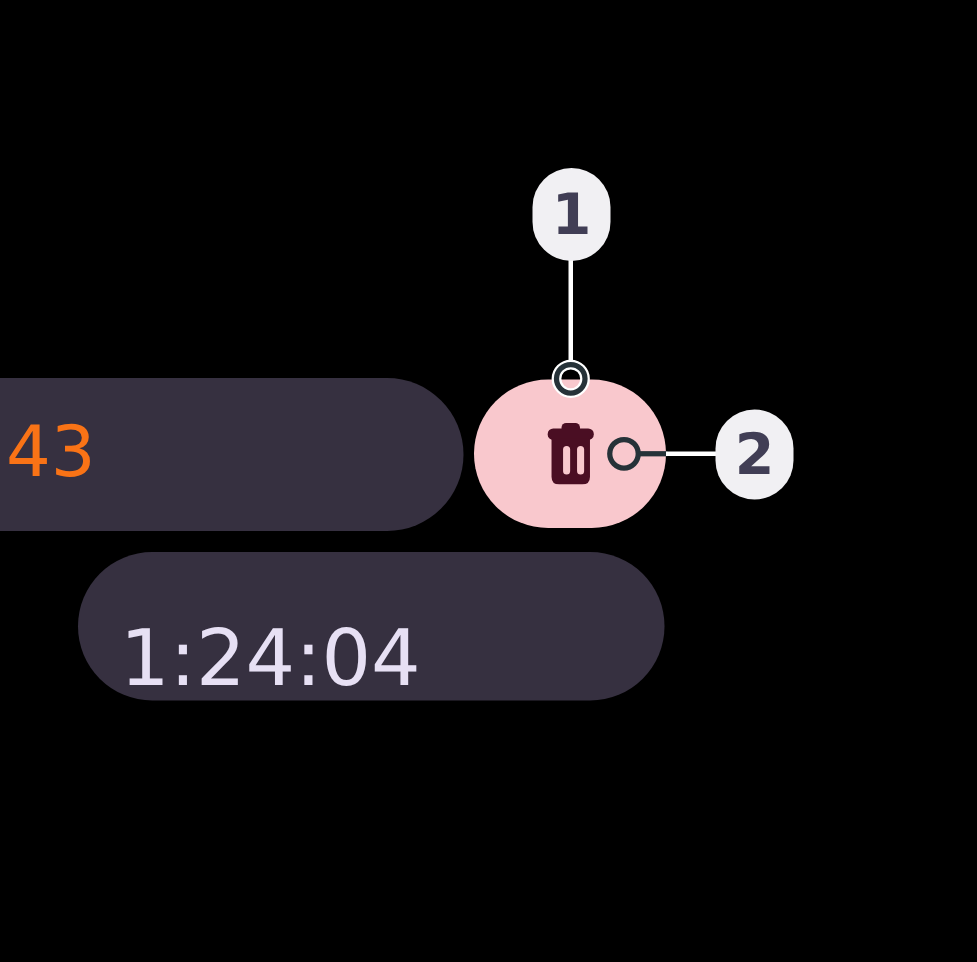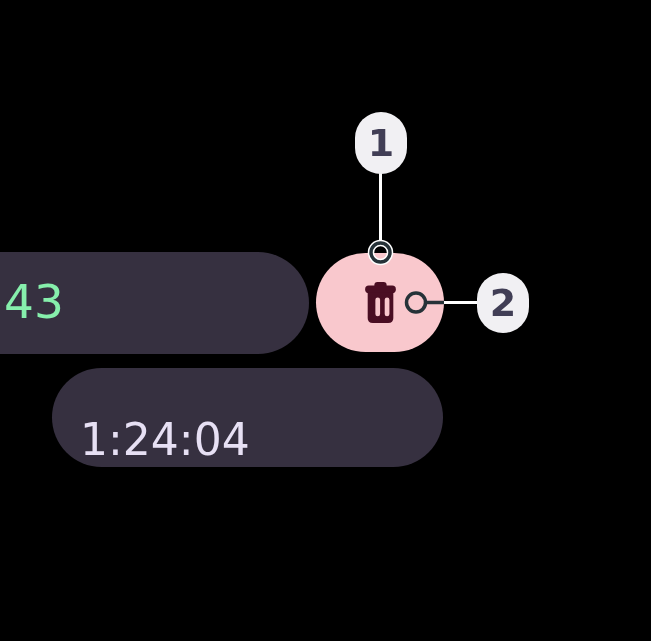--- a/index.html
+++ b/index.html
@@ -26,36 +26,36 @@
     width: 571px;
     height: 102px;
     border-radius: 51px;
   }
   #time-pill .pill-text {
     position: absolute;
     left: 266px;
     top: 50%;
     transform: translateY(-52%);
     font-size: 47px;
-    color: #86efac;
+    color: #f97316;
     white-space: nowrap;
   }
   #lap-pill {
     left: 52px;
     top: 368px;
     width: 391px;
     height: 99px;
     border-radius: 49.5px;
     display: flex;
     align-items: center;
     box-sizing: border-box;
     padding-left: 28px;
   }
   #lap-pill .pill-text {
-    font-size: 44px;
+    font-size: 52px;
     color: #E7E0F4;
     white-space: nowrap;
     transform: translateY(-2%);
     margin-top: 46px;
   }
   
   #delete-btn {
     position: absolute;
     left: 316px;
     top: 253px;

